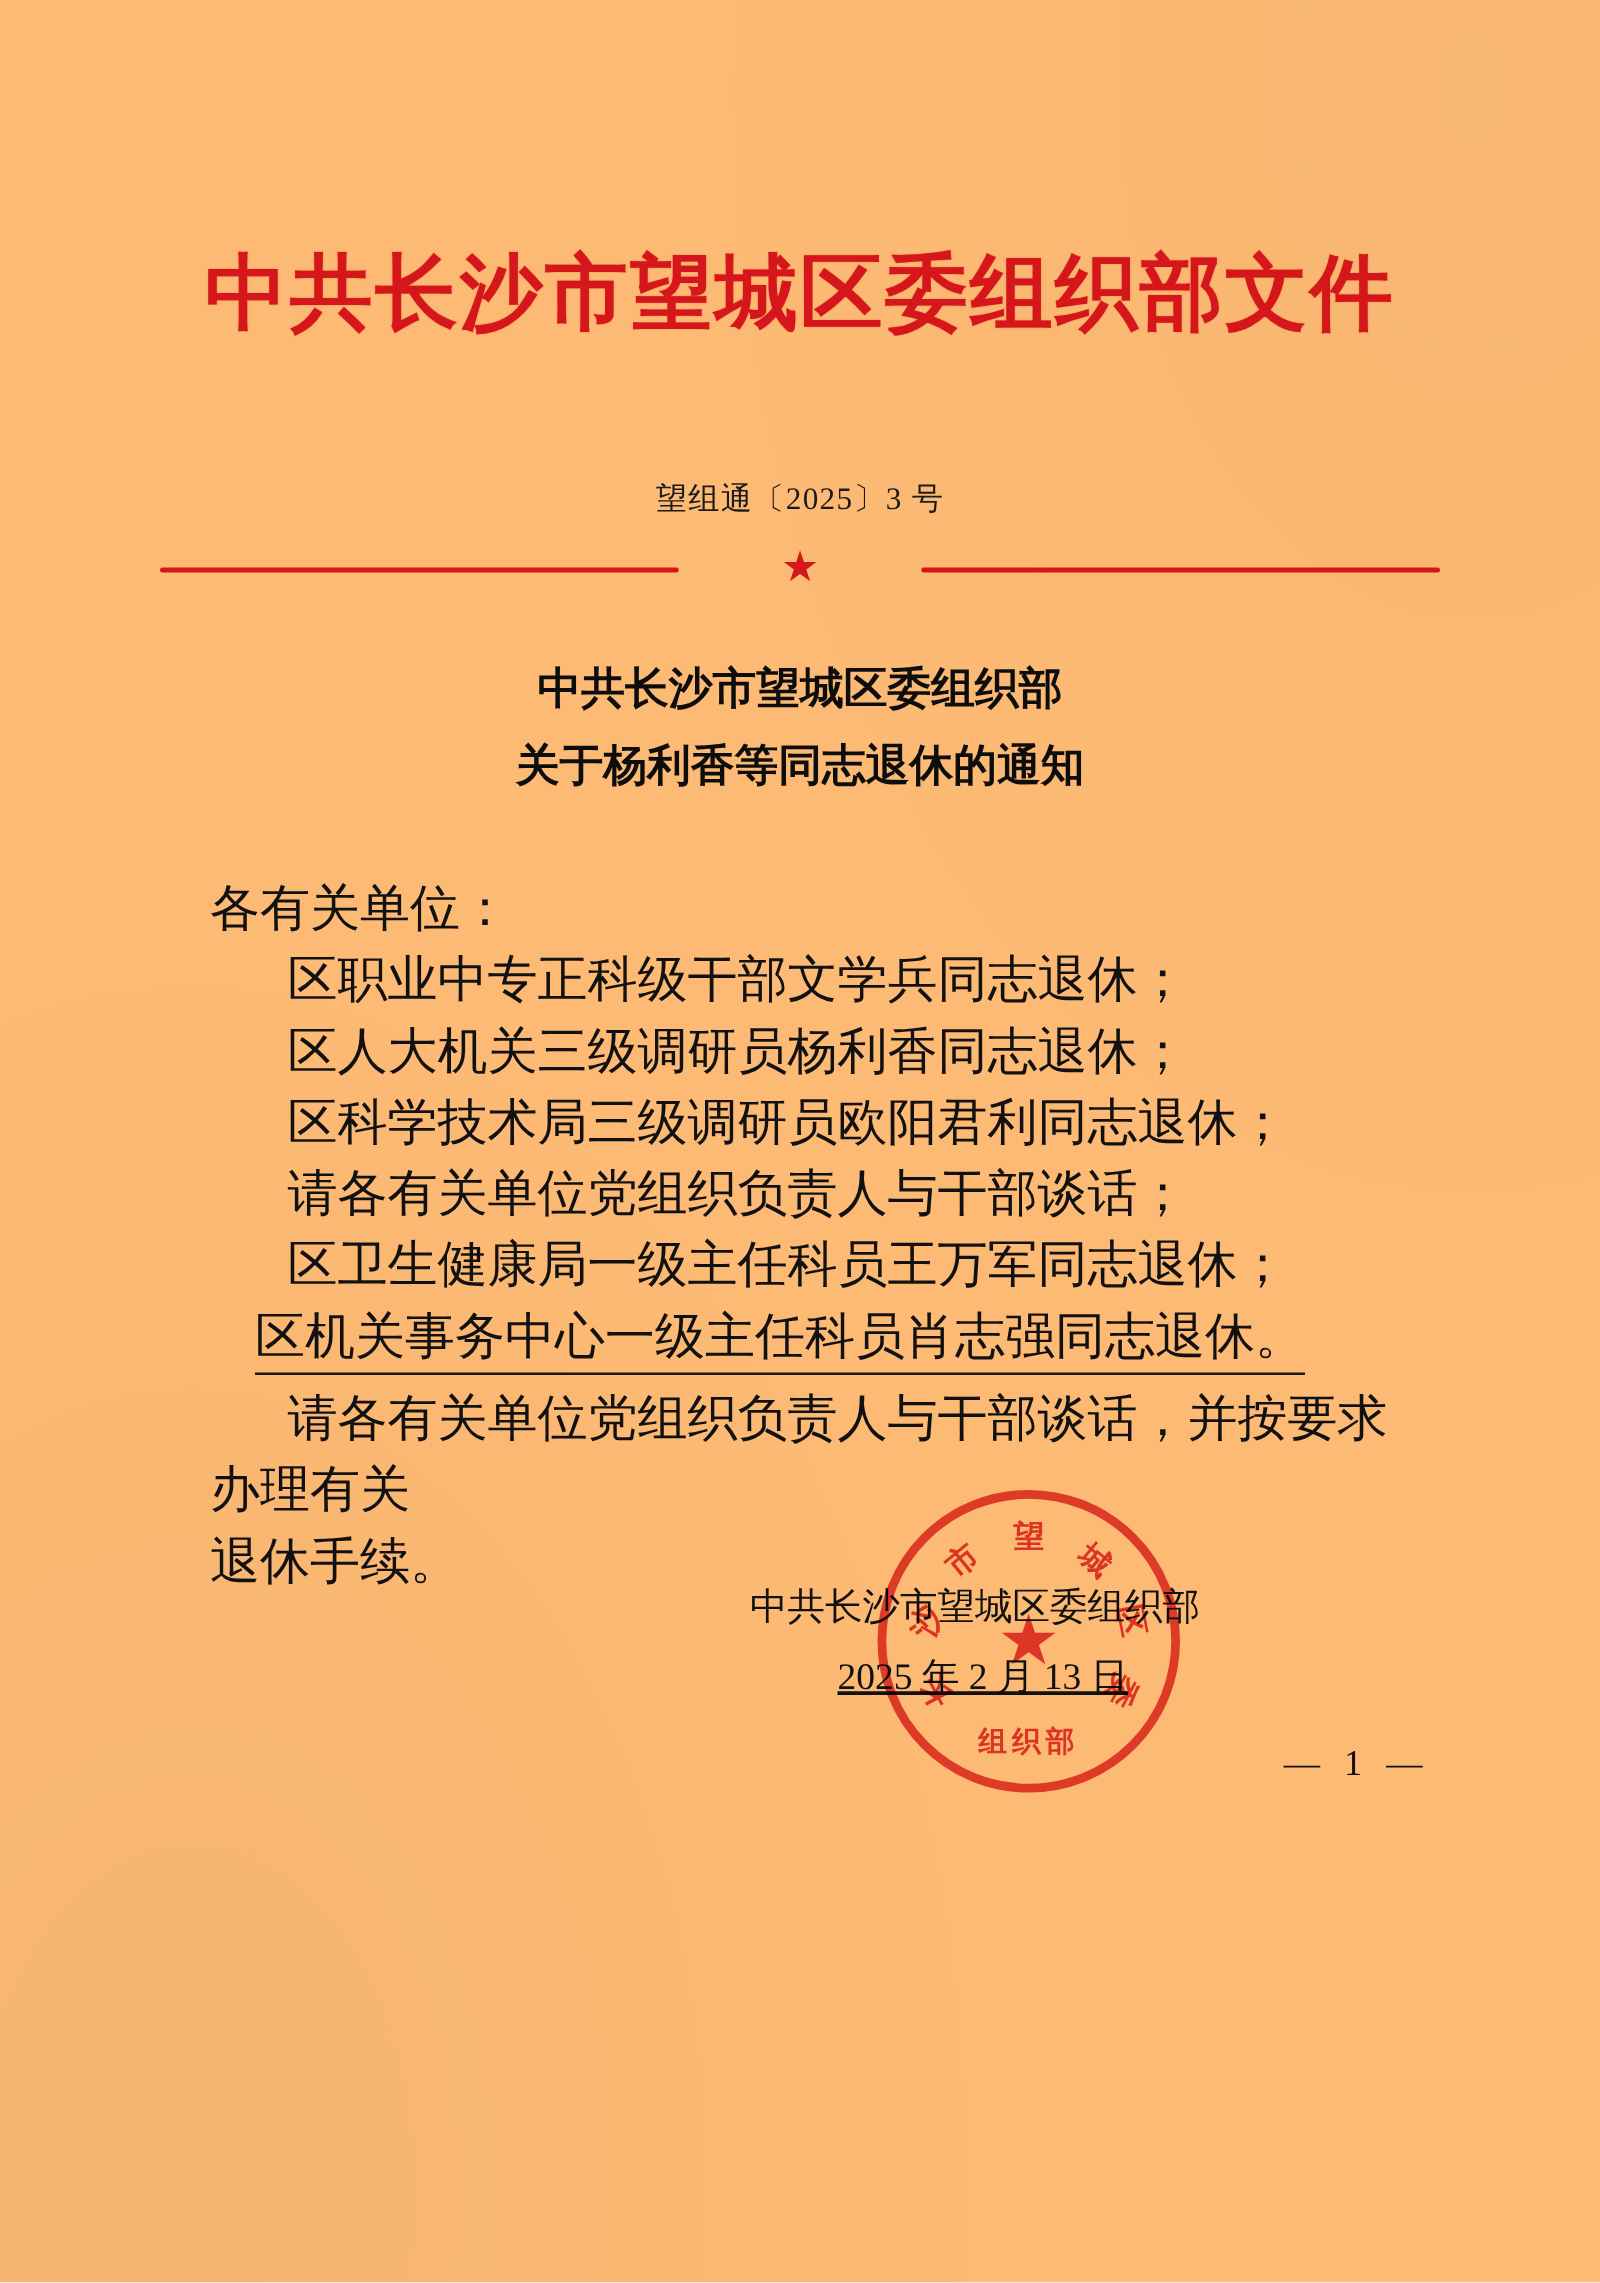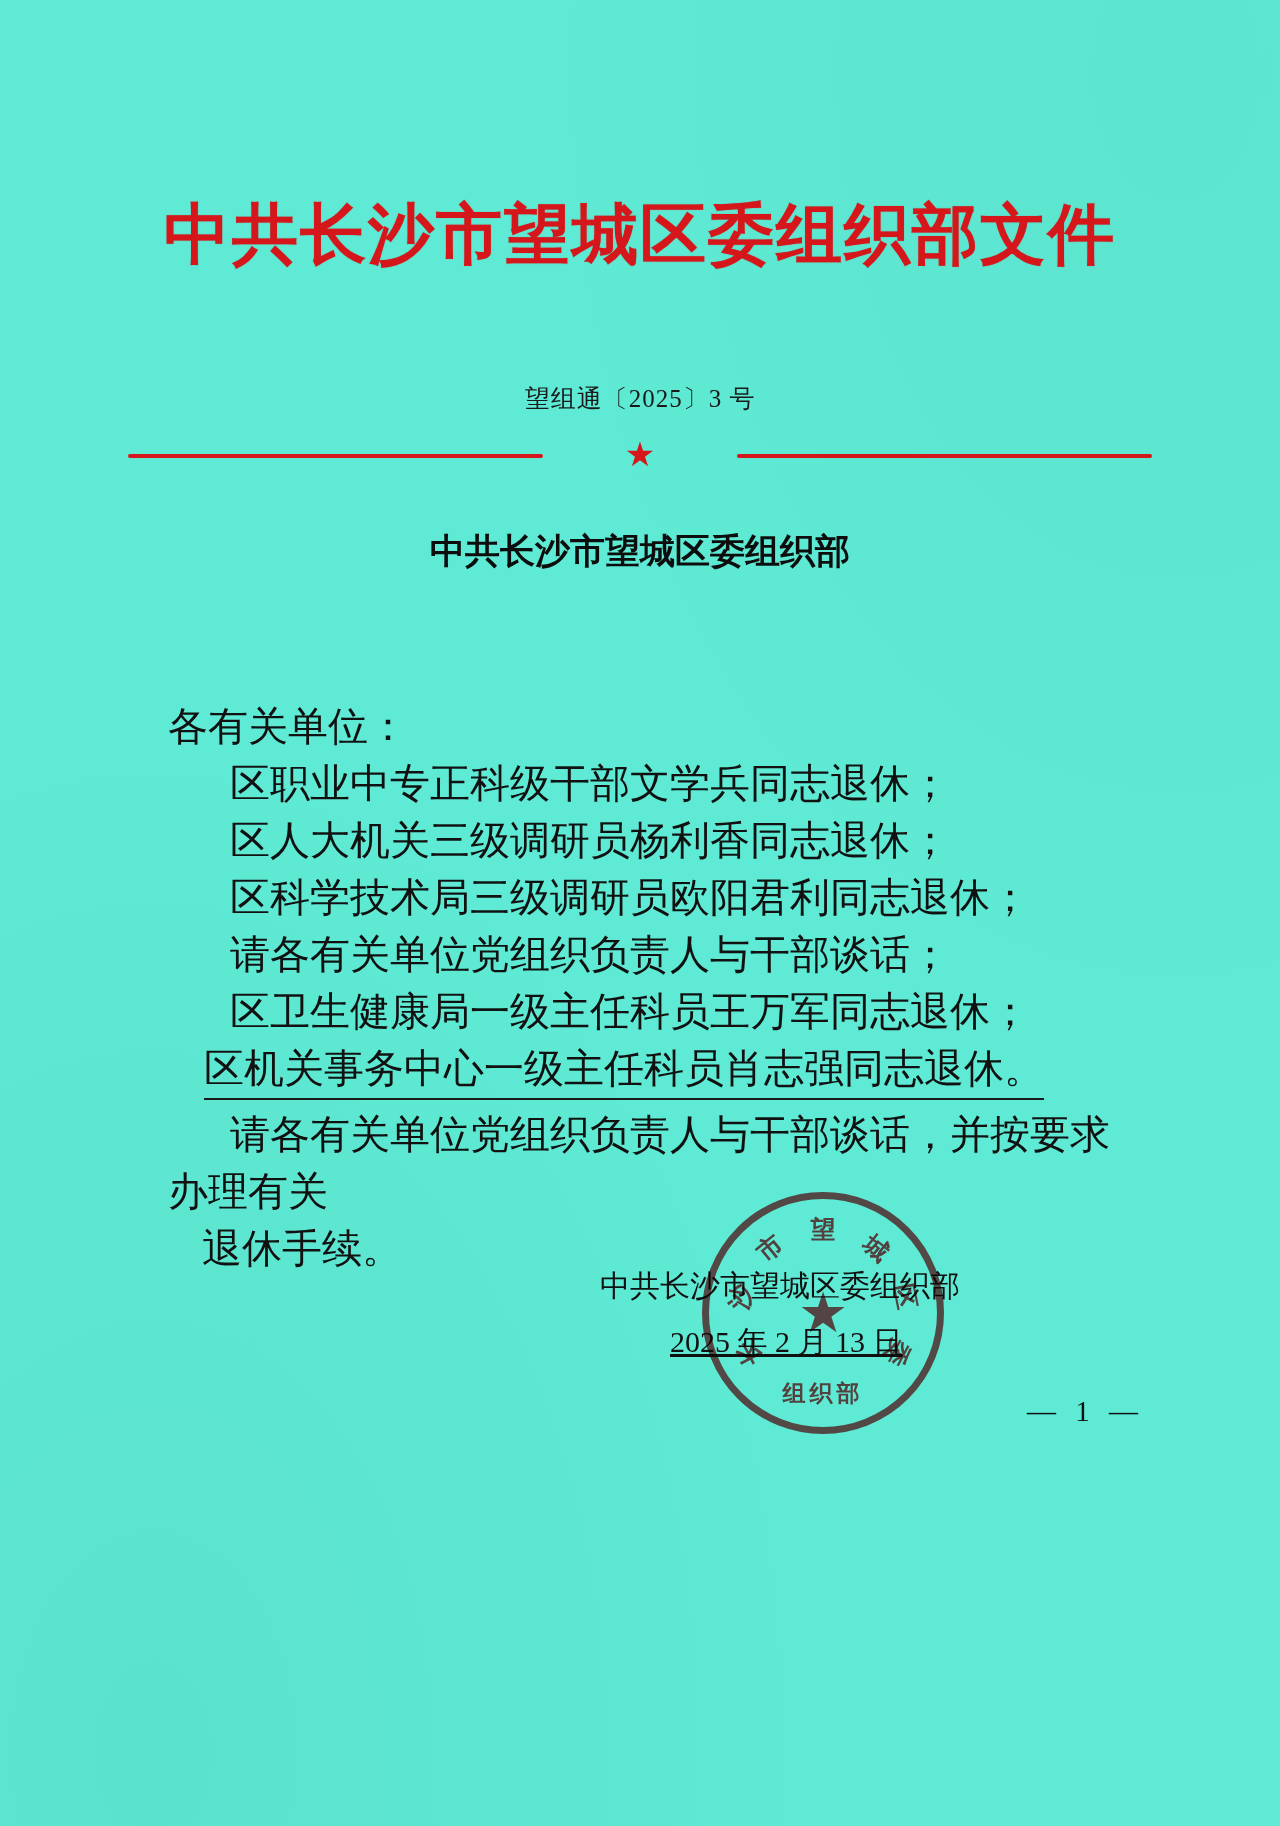--- a/index.html
+++ b/index.html
@@ -11,21 +11,21 @@
     width: 1280px;
     height: 1826px;
     font-family: "Liberation Serif", serif;
     color: #111111;
     position: relative;
     overflow: hidden;
   }
   .page {
     position: absolute;
     inset: 0;
-    background: #5eead4;
+    background: #fdba74;
   }
   
   .page::before {
     content: "";
     position: absolute;
     inset: 0;
     background:
       radial-gradient(ellipse at 12% 96%, rgba(0,0,0,0.035), rgba(0,0,0,0) 42%),
       radial-gradient(ellipse at 92% 4%, rgba(0,0,0,0.025), rgba(0,0,0,0) 40%);
     pointer-events: none;
@@ -113,21 +113,21 @@
     border-bottom: 2px solid #1a1a1a;
     text-indent: 0;
     margin-left: 36px;
     padding-bottom: 1px;
   }
   .item-wrap { text-indent: 0; }
   .closing {
     text-indent: 62px;
     margin-top: 6px;
   }
-  .closing-2 { text-indent: 0; margin-left: 34px; }
+  .closing-2 { text-indent: 0; }
 
   .signature {
     position: absolute;
     top: 1258px;
     left: 600px;
     width: 420px;
     text-align: left;
     font-size: 30px;
     line-height: 56px;
     color: #111111;
@@ -204,20 +204,21 @@
   <div class="doc-number">望组通〔2025〕3 号</div>
 
   <div class="rule">
     <div class="line left"></div>
     <div class="star">★</div>
     <div class="line right"></div>
   </div>
 
   <div class="subject">
     <div>中共长沙市望城区委组织部</div>
+    <div>关于杨利香等同志退休的通知</div>
   </div>
 
   <div class="body-block">
     <div class="salutation">各有关单位：</div>
     <div class="item">区职业中专正科级干部文学兵同志退休；</div>
     <div class="item">区人大机关三级调研员杨利香同志退休；</div>
     <div class="item">区科学技术局三级调研员欧阳君利同志退休；</div>
     <div class="item">请各有关单位党组织负责人与干部谈话；</div>
     <div class="item">区卫生健康局一级主任科员王万军同志退休；</div>
     <div class="item-wrap">

